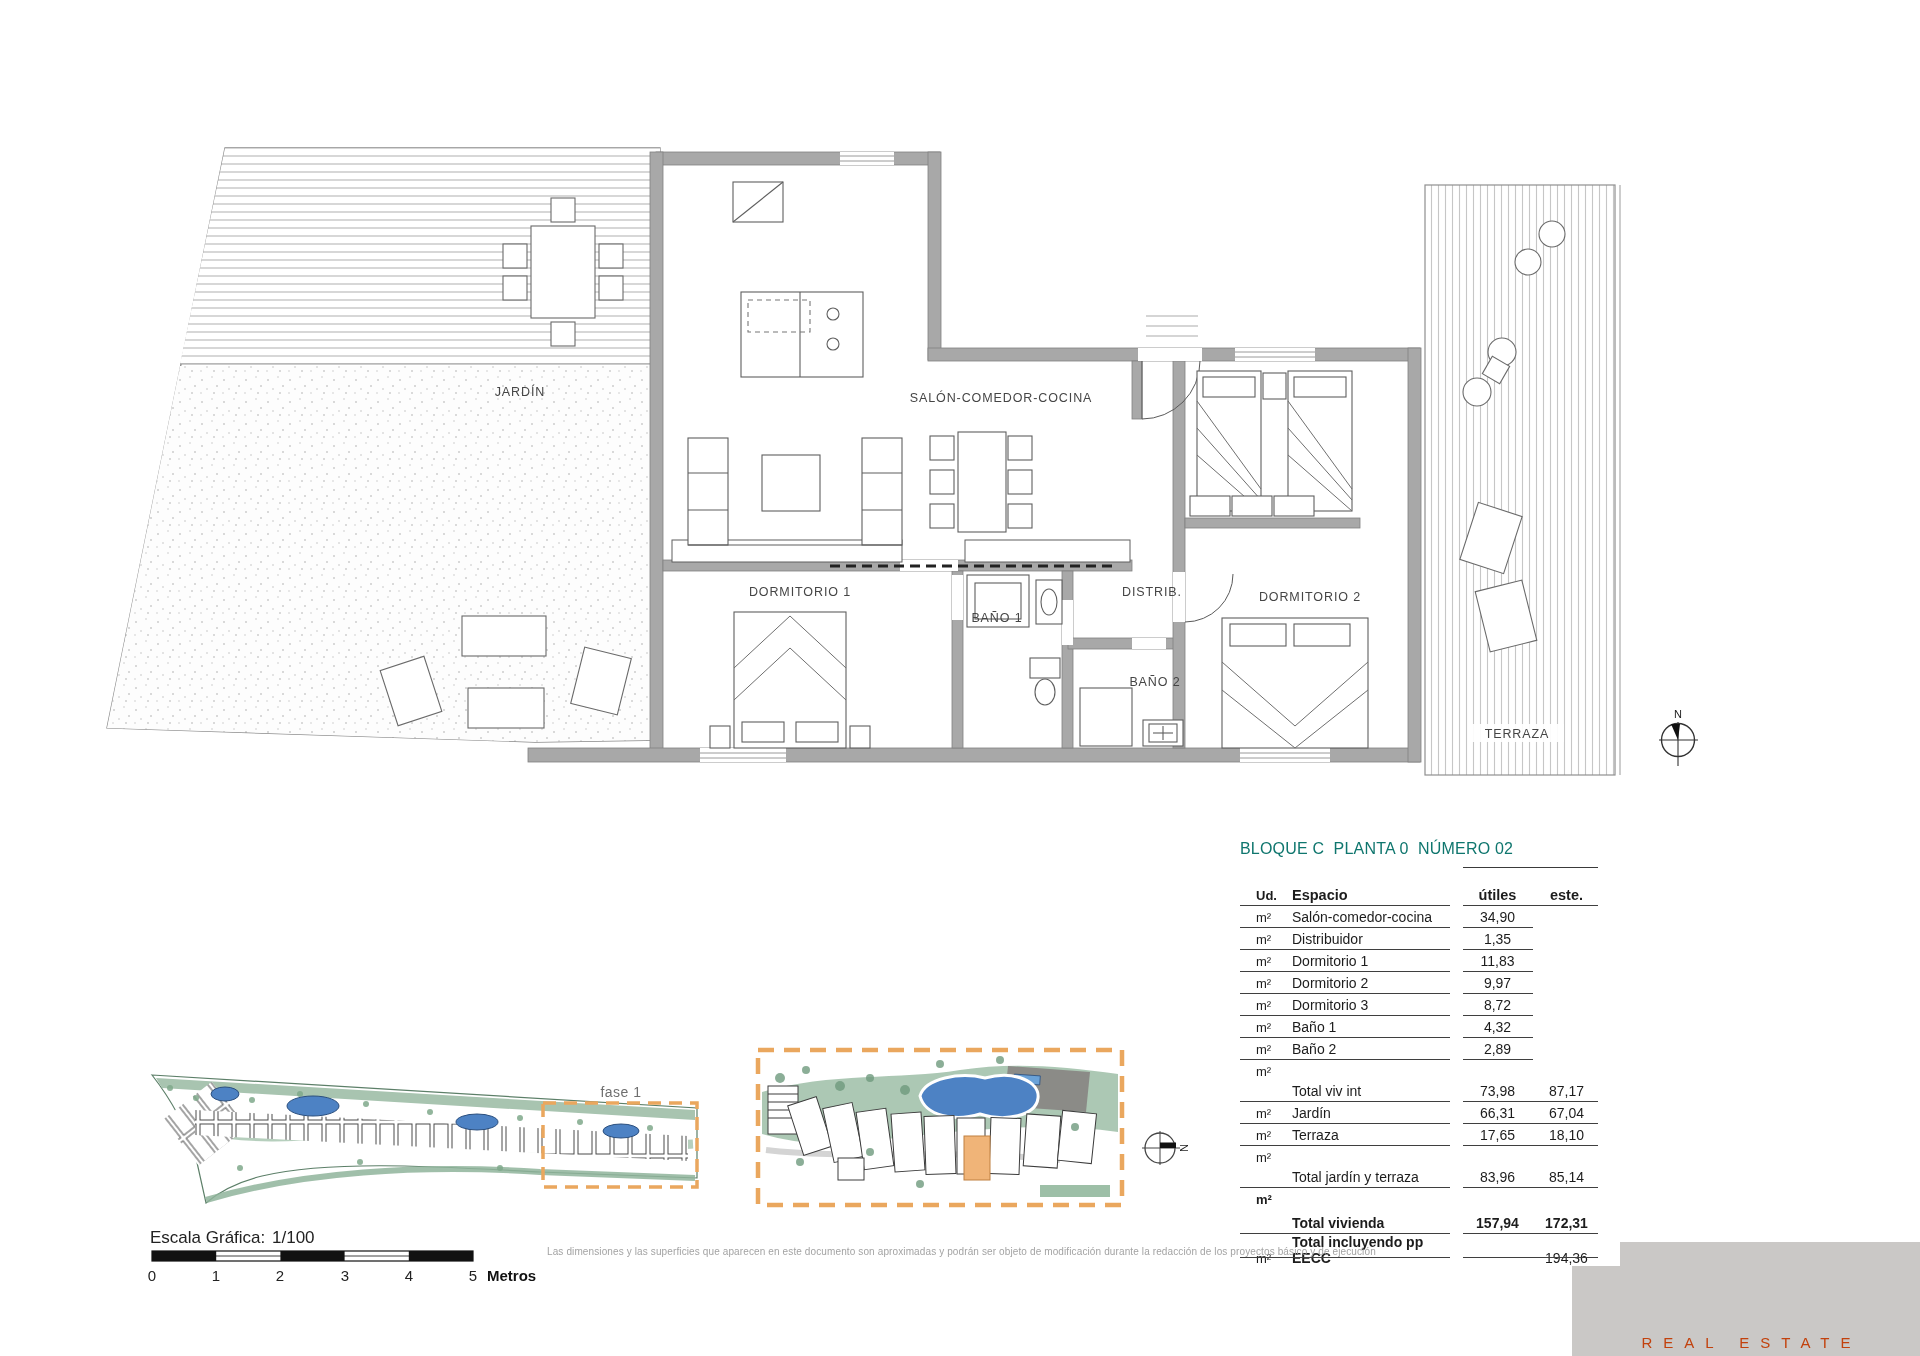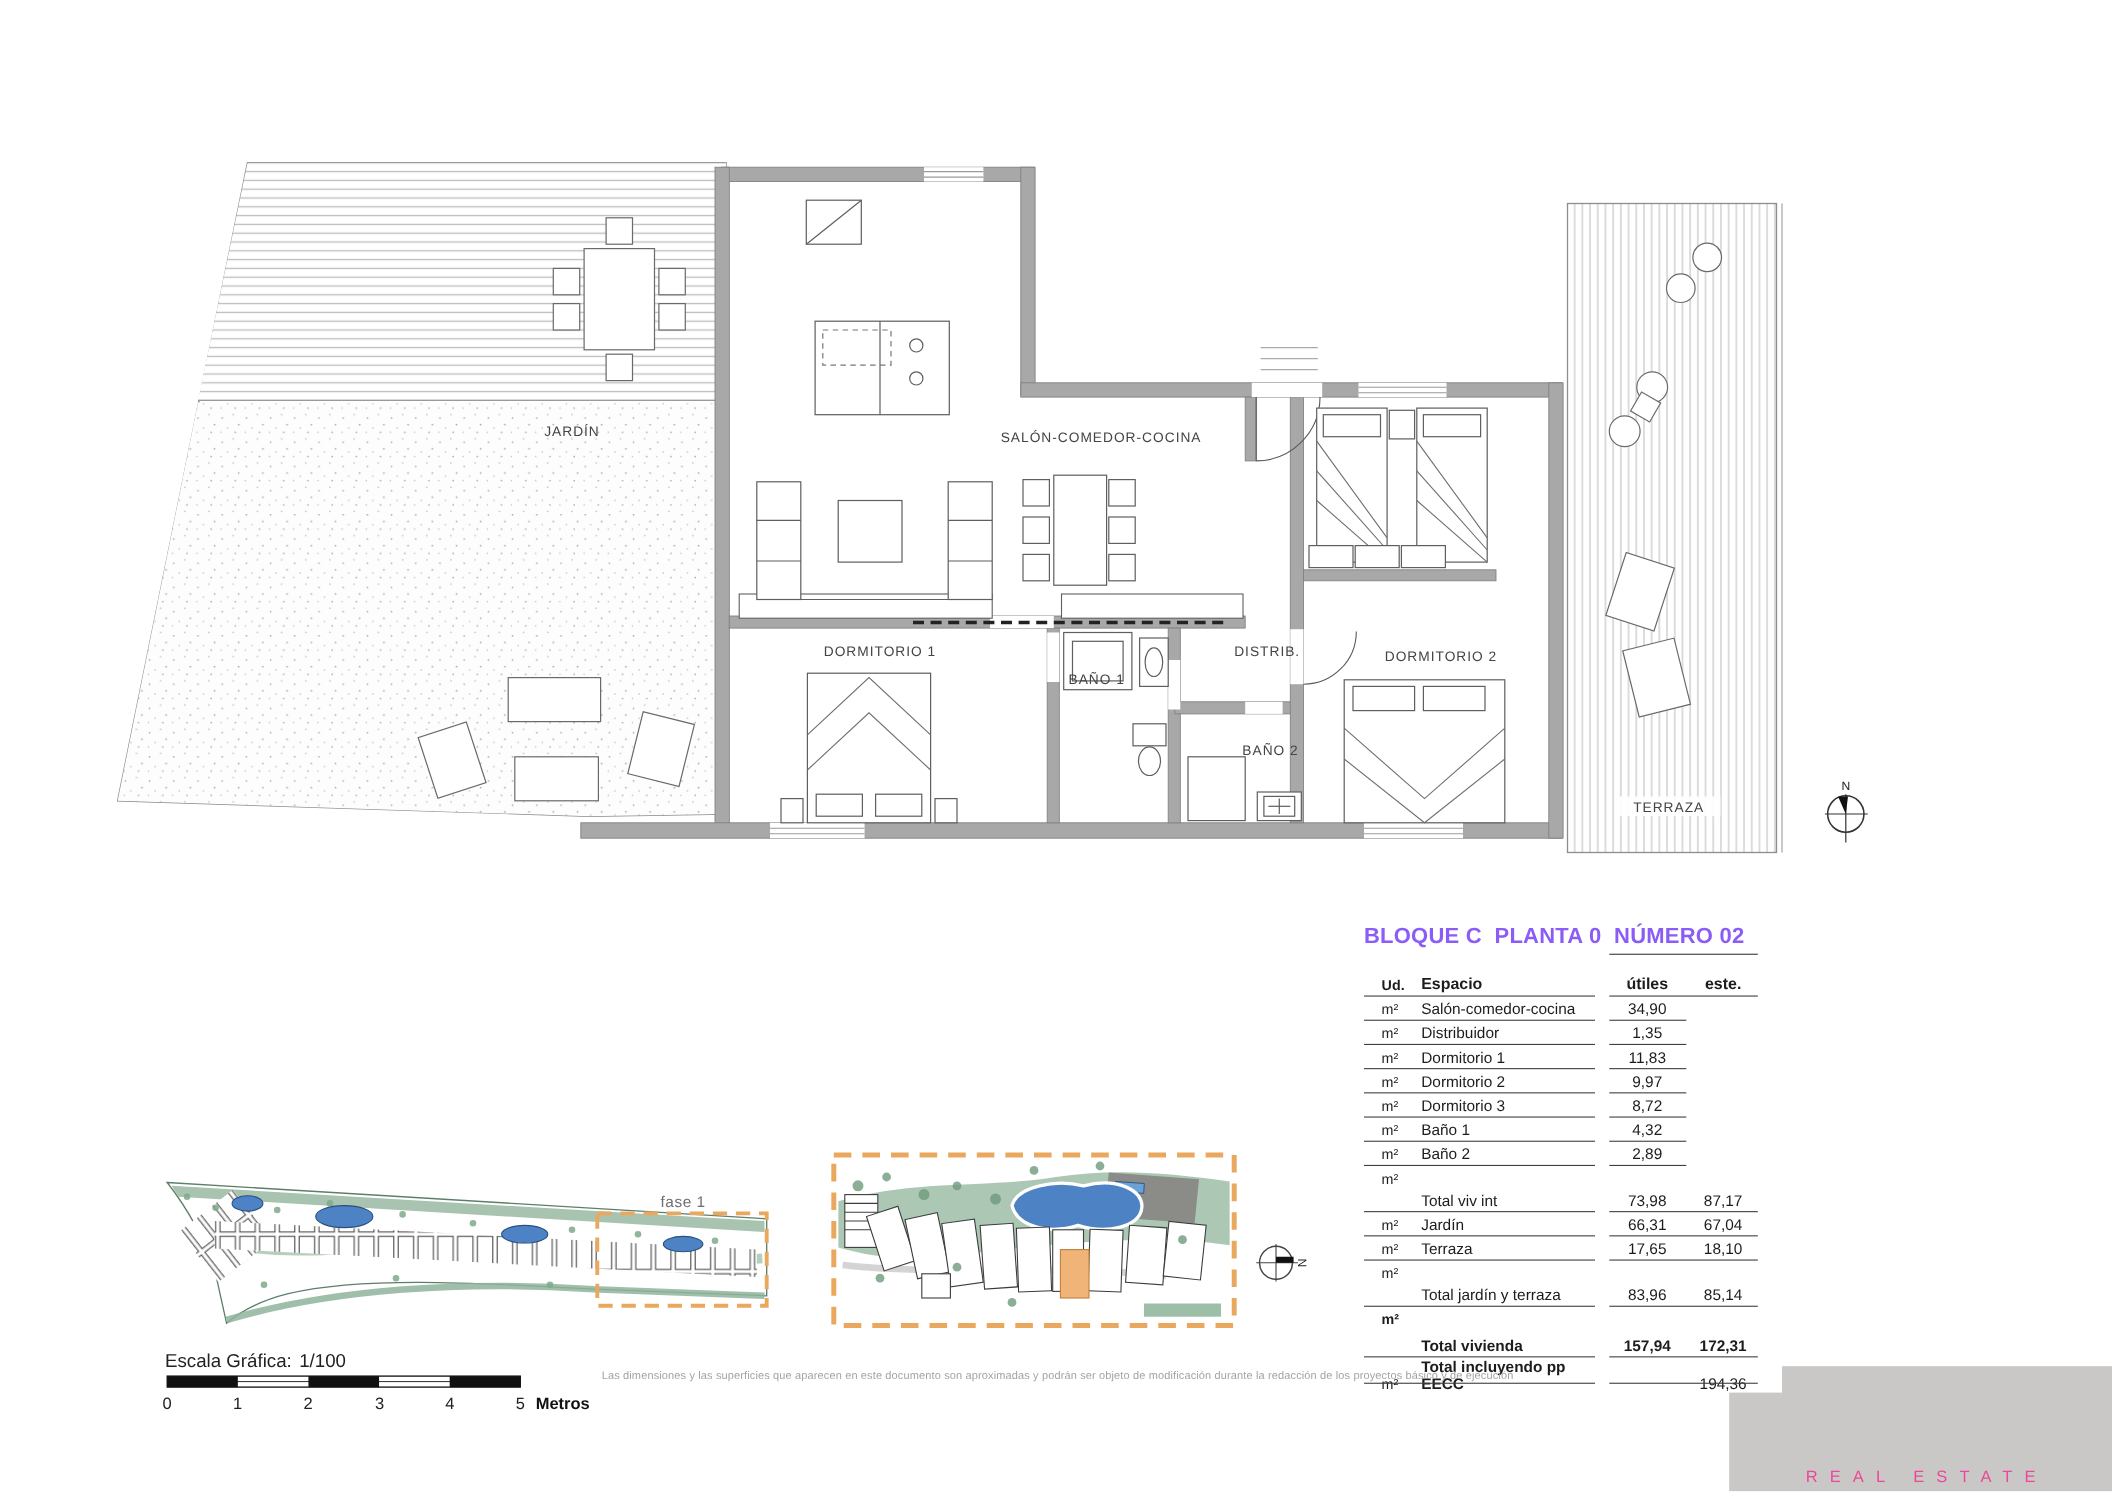--- a/index.html
+++ b/index.html
@@ -9,21 +9,21 @@
   svg text{font-family:"Liberation Sans",sans-serif}
   .room-lbl{font-size:12.5px;letter-spacing:.9px;fill:#454545}
   .tick-lbl{font-size:15px;fill:#222}
   .scale-lbl{font-size:17px;fill:#222}
   .metros-lbl{font-size:15px;font-weight:bold;fill:#111}
   .fase-lbl{font-size:14px;fill:#6f6f6f;letter-spacing:.5px}
   .north-lbl{font-size:11px;fill:#222}
 
   
   .summary{position:absolute;left:1240px;top:840px;width:360px}
-  .summary .title{font-weight:bold;font-size:20px;letter-spacing:.2px;white-space:pre;color:#8b5cf6}
+  .summary .title{font-weight:normal;font-size:16px;letter-spacing:.2px;white-space:pre;color:#0f766e}
   .summary .over-line{position:absolute;left:223px;top:27px;width:135px;border-top:1.6px solid #3a3a3a}
   .hrow,.trow{position:relative;display:grid;grid-template-columns:52px 170px 71px 67px;align-items:end;font-size:14px}
   .hrow{position:absolute;left:0;top:34px;width:360px;height:32px;font-weight:bold;font-size:14.5px}
   .tbody{position:absolute;left:0;top:66px;width:360px}
   .trow{height:22px}
   .trow.total{height:42px}
   .trow.total-bold{height:46px;font-weight:bold}
   .trow.last{height:24px}
   .trow.last .esp{font-weight:bold}
   .ud{padding-left:16px;font-size:13px;padding-bottom:3px}
@@ -37,21 +37,21 @@
               color:#a3a3a3;white-space:nowrap}
 
   
   .logo{position:absolute;left:1572px;top:1242px;width:348px;height:114px}
   .logo .bg1{position:absolute;left:0;top:24px;width:348px;height:90px;background:#cac8c6}
   .logo .bg2{position:absolute;left:48px;top:0;width:300px;height:25px;background:#cac8c6}
   .logo .name{position:absolute;left:0;width:348px;top:4px;text-align:center;
               font-family:"Liberation Serif",serif;font-weight:400;font-size:70px;line-height:78px;
               color:#fff;letter-spacing:12px;text-indent:10px}
   .logo .tag{position:absolute;left:0;width:348px;top:92px;text-align:center;font-size:15px;
-             color:#ec4899;letter-spacing:11px;text-indent:11px}
+             color:#c2410c;letter-spacing:11px;text-indent:11px}
 </style>
 </head>
 <body>
 
 <div class="page">
 
 <svg class="plan-svg" width="1920" height="1356" viewBox="0 0 1920 1356">
   <defs>
     <pattern id="deckH" width="10" height="8" patternUnits="userSpaceOnUse">
       <rect width="10" height="8" fill="#fff"></rect>

